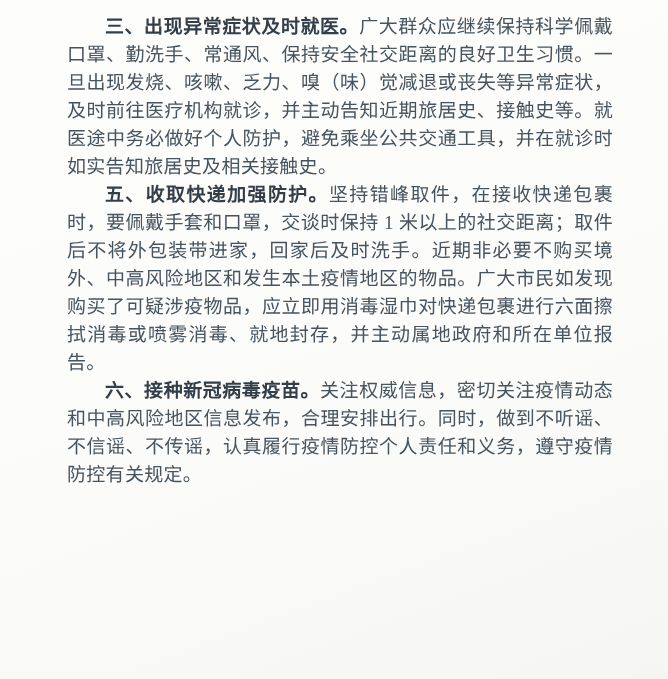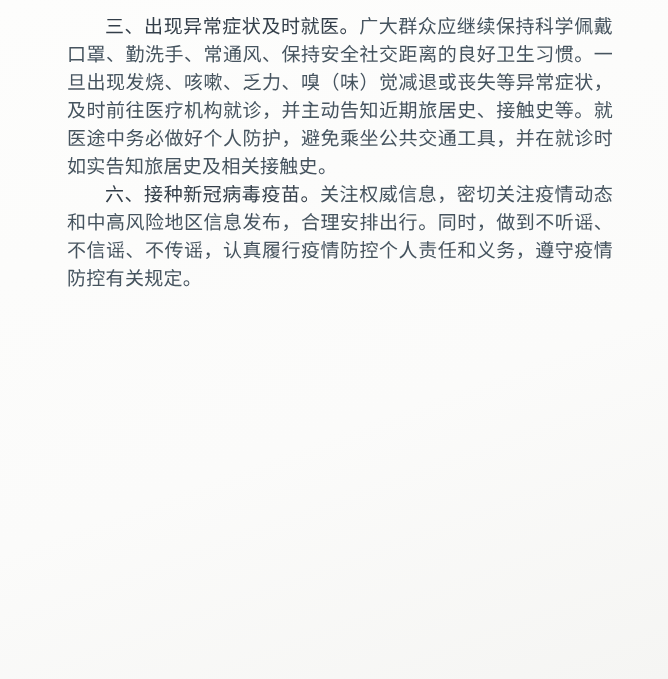--- a/index.html
+++ b/index.html
@@ -30,30 +30,31 @@
     text-align:justify;
     text-justify:inter-ideograph;
     font-size:19px;
     line-height:28px;
     letter-spacing:0.3px;
     color:var(--text);
     word-break:break-all;
   }
   p.para .head{
     font-family:"Liberation Sans","DejaVu Sans",sans-serif;
-    font-weight:normal;
+    font-weight:bold;
     color:var(--heading);
   }
 </style>
 </head>
 <body>
 
 <div class="page">
   <div class="content">
 
     <p class="para"><span class="head">三、出现异常症状及时就医。</span><span class="body">广大群众应继续保持科学佩戴口罩、勤洗手、常通风、保持安全社交距离的良好卫生习惯。一旦出现发烧、咳嗽、乏力、嗅（味）觉减退或丧失等异常症状，及时前往医疗机构就诊，并主动告知近期旅居史、接触史等。就医途中务必做好个人防护，避免乘坐公共交通工具，并在就诊时如实告知旅居史及相关接触史。</span></p>
 
 
+    <p class="para"><span class="head">五、收取快递加强防护。</span><span class="body">坚持错峰取件，在接收快递包裹时，要佩戴手套和口罩，交谈时保持 1 米以上的社交距离；取件后不将外包装带进家，回家后及时洗手。近期非必要不购买境外、中高风险地区和发生本土疫情地区的物品。广大市民如发现购买了可疑涉疫物品，应立即用消毒湿巾对快递包裹进行六面擦拭消毒或喷雾消毒、就地封存，并主动属地政府和所在单位报告。</span></p>
 
     <p class="para"><span class="head">六、接种新冠病毒疫苗。</span><span class="body">关注权威信息，密切关注疫情动态和中高风险地区信息发布，合理安排出行。同时，做到不听谣、不信谣、不传谣，认真履行疫情防控个人责任和义务，遵守疫情防控有关规定。</span></p>
 
   </div>
 </div>
 
 </body></html>

